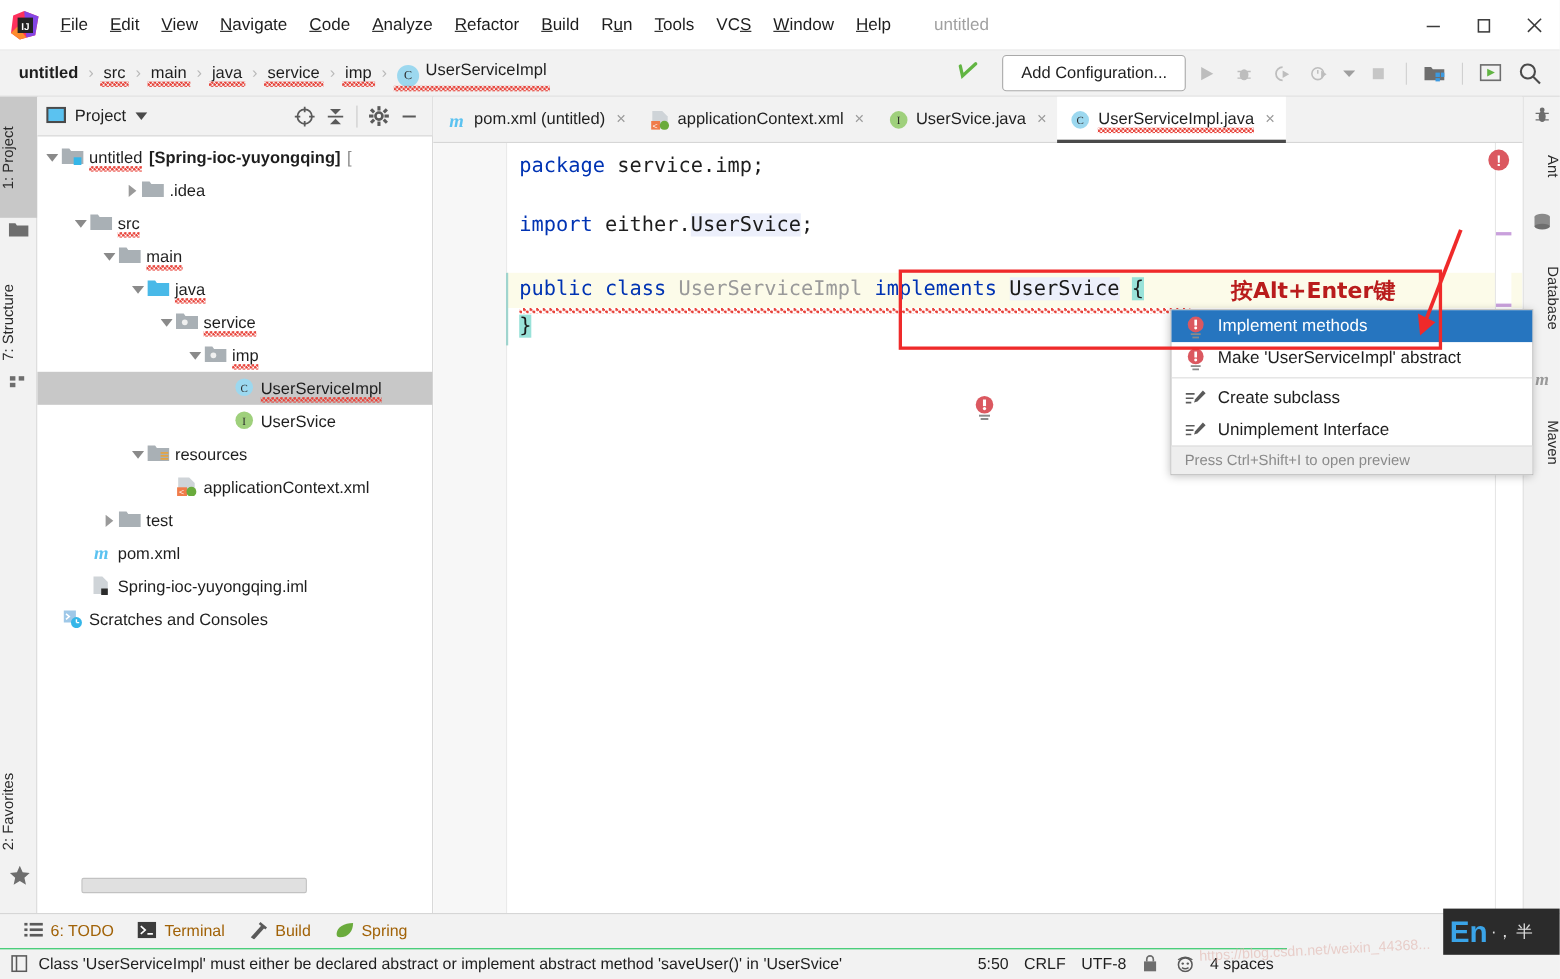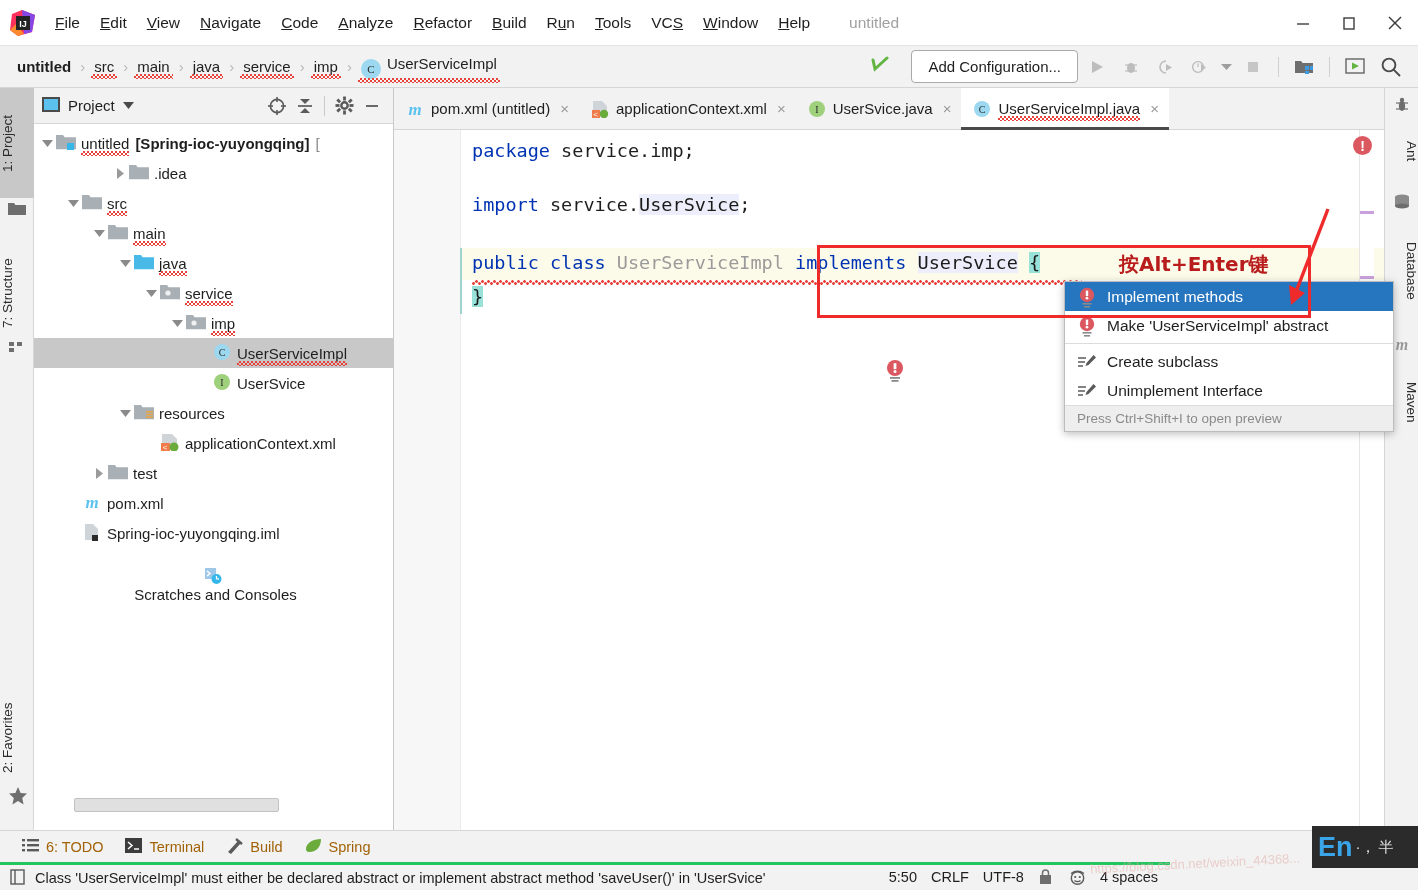--- a/index.html
+++ b/index.html
@@ -204,24 +204,24 @@
   .toolwin {
     position:absolute; left:0; top:830px; width:1418px; height:32px;
     background:#f2f2f2; display:flex; align-items:center; border-top:1px solid #d6d6d6;
   }
   .twitem { display:flex; align-items:center; gap:7px; font-size:14.5px; color:#a16207; margin-left:22px;}
   .twicon { width:17px; height:17px; position:relative; flex:none;}
   .tw-right { margin-left:auto; display:flex; align-items:center; gap:7px; padding-right:14px; color:#4a4a4a; font-size:14.5px;}
 
   .statusbar {
     position:absolute; left:0; top:862px; width:1170px; height:28px;
-    background:#f2f2f2; display:flex; align-items:center; border-top:3px solid #22c55e;
+    background:#f2f2f2; display:flex; align-items:center; border-top:1px solid #22c55e;
   }
   .sb-msg { font-size:14.5px; color:#1e1e1e; margin-left:8px; }
-  .sb-right { margin-left:auto; display:flex; align-items:flex-start; gap:14px; padding-right:12px; font-size:14.5px; color:#1e1e1e;}
+  .sb-right { margin-left:auto; display:flex; align-items:center; gap:14px; padding-right:12px; font-size:14.5px; color:#1e1e1e;}
   .sb-icon { width:17px; height:17px; color:#5a5a5a; }
 
   .ime {
     position:absolute; left:1312px; top:826px; width:106px; height:42px;
     background:#2b2b2b; display:flex; align-items:center; gap:3px; padding-left:6px;
     z-index:70; color:#e0e0e0; font-size:15px;
   }
   .ime .en { color:#3aa4e8; font-size:27px; font-weight:bold; font-family:"Liberation Sans",sans-serif;}
   .watermark {
     position:absolute; left:1090px; top:856px; font-size:13px; color:#e0b0a8;
@@ -621,21 +621,21 @@
           <span class="tlabel">pom.xml</span>
         </div>
         <div class="trow" style="padding-left: 30px;">
           <span class="arrow"></span>
           <span class="ticon"><svg width="20" height="18">
               <path d="M3 1 h8 l5 5 v11 H3 Z" fill="#cfd4d8"></path>
               <rect x="10" y="12" width="6" height="6" fill="#2b2b2b"></rect>
             </svg></span>
           <span class="tlabel">Spring-ioc-yuyongqing.iml</span>
         </div>
-        <div class="trow" style="padding-left: 4px; flex-direction: column;">
+        <div class="trow" style="padding-left: 4px;">
           <span class="arrow"></span>
           <span class="ticon"><svg width="20" height="18">
               <path d="M2 2 h11 v11 H2 Z" fill="#9fc8e8"></path>
               <polyline points="4,5 7,7.5 4,10" stroke="#fff" stroke-width="1.4" fill="none"></polyline>
               <circle cx="13.5" cy="13" r="5" fill="#35b6e8"></circle>
               <line x1="13.5" y1="10" x2="13.5" y2="13" stroke="#fff" stroke-width="1.3"></line>
               <line x1="13.5" y1="13" x2="16" y2="13" stroke="#fff" stroke-width="1.3"></line>
             </svg></span>
           <span class="tlabel">Scratches and Consoles</span>
         </div>
@@ -690,21 +690,21 @@
           <div class="gutter-line" style="top: 12px;">1</div>
           <div class="gutter-line" style="top: 44px;">2</div>
           <div class="gutter-line" style="top: 76px;">3</div>
           <div class="gutter-line" style="top: 108px;">4</div>
           <div class="gutter-line" style="top: 140px;">5</div>
           <div class="gutter-line" style="top: 172px;">6</div>
           <div class="gutter-line" style="top: 204px;">7</div>
         </div>
 
       <div class="cl" style="top:10px;"><span class="kw">package</span><span class="plain"> service.imp;</span></div>
-      <div class="cl" style="top:64px;"><span class="kw">import</span><span class="plain"> service.</span><span class="hl-ref">UserSvice</span><span class="plain">;</span></div>
+      <div class="cl" style="top:64px;"><span class="kw">import</span><span class="plain"> either.</span><span class="hl-ref">UserSvice</span><span class="plain">;</span></div>
       <div class="cl" style="top:122px;"><span class="kw">public class</span><span class="cls"> UserServiceImpl </span><span class="kw">implements</span><span class="plain"> </span><span class="hl-ref">UserSvice</span><span class="plain"> </span><span class="hl-brace">{</span></div>
       <div class="cl" style="top:156px;"><span class="hl-brace">}</span></div>
 
       <div class="err-squig" style="left:78px; top:150px; width:610px;"></div>
 
       <div class="bulb" style="left:490px; top:229px;">
         <svg width="22" height="24" viewBox="0 0 22 24">
           <circle cx="11" cy="9" r="8" fill="#db5860"></circle>
           <rect x="9.6" y="4.2" width="2.8" height="6" fill="#fff"></rect>
           <circle cx="11" cy="12.4" r="1.5" fill="#fff"></circle>

